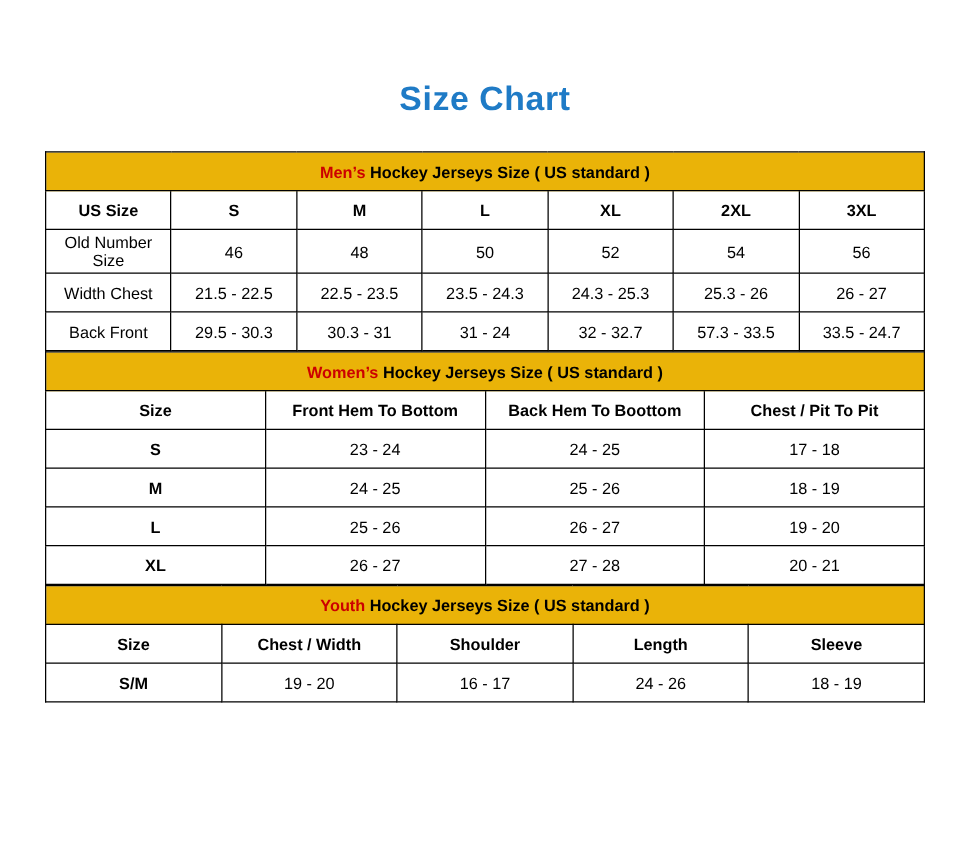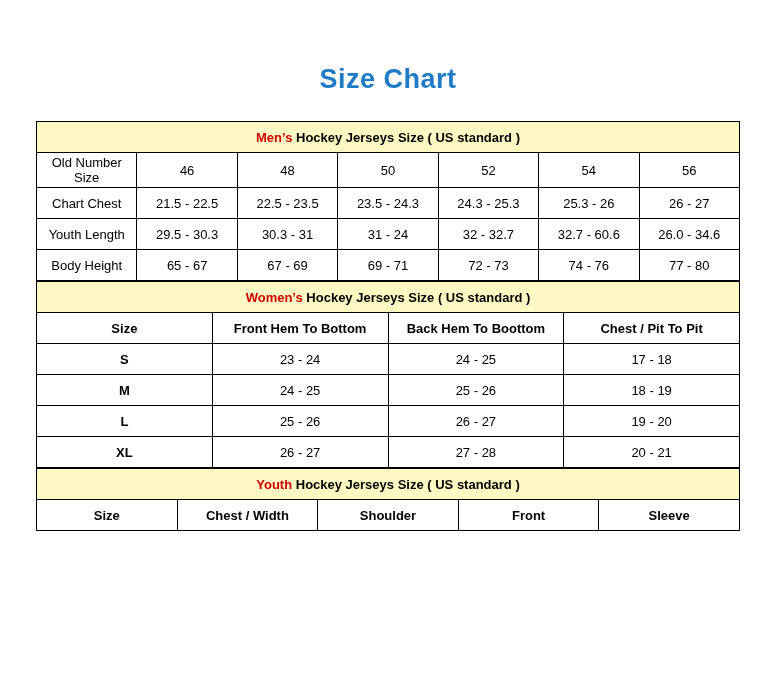--- a/index.html
+++ b/index.html
@@ -40,21 +40,21 @@
   }
   table.size-table td {
     border: 1px solid #000000;
     text-align: center;
     vertical-align: middle;
     font-size: 13px;
     height: 26px;
     padding: 2px 2px;
   }
   td.banner {
-    background: #fef9c3;
+    background: #eab308;
     font-size: 14.5px;
     font-weight: bold;
     height: 29px;
   }
   td.banner .accent-men { color: #CC0000; }
   td.banner .accent-women { color: #CC0000; }
   td.banner .accent-youth { color: #CC0000; }
   td.banner .rest { color: #000000; }
   td.hdr {
     font-weight: bold;
@@ -73,54 +73,54 @@
   <div class="chart-wrap">
 
     <table class="size-table">
       <tbody>
         <tr>
           <td class="banner" colspan="7">
             <span class="accent-men">Men’s</span><span class="rest"> Hockey Jerseys Size ( US standard )</span>
           </td>
         </tr>
         <tr>
+          <td class="hdr">US Size</td>
+          <td class="hdr">S</td>
+          <td class="hdr">M</td>
+          <td class="hdr">L</td>
+          <td class="hdr">XL</td>
+          <td class="hdr">2XL</td>
+          <td class="hdr">3XL</td>
+        </tr>
+        <tr>
           <td>Old Number Size</td>
           <td>46</td>
           <td>48</td>
           <td>50</td>
           <td>52</td>
           <td>54</td>
           <td>56</td>
         </tr>
         <tr>
-          <td>Chart Chest</td>
+          <td>Width Chest</td>
           <td>21.5 - 22.5</td>
           <td>22.5 - 23.5</td>
           <td>23.5 - 24.3</td>
           <td>24.3 - 25.3</td>
           <td>25.3 - 26</td>
           <td>26 - 27</td>
         </tr>
         <tr>
-          <td>Youth Length</td>
+          <td>Back Front</td>
           <td>29.5 - 30.3</td>
           <td>30.3 - 31</td>
           <td>31 - 24</td>
           <td>32 - 32.7</td>
-          <td>32.7 - 60.6</td>
-          <td>26.0 - 34.6</td>
-        </tr>
-        <tr>
-          <td>Body Height</td>
-          <td>65 - 67</td>
-          <td>67 - 69</td>
-          <td>69 - 71</td>
-          <td>72 - 73</td>
-          <td>74 - 76</td>
-          <td>77 - 80</td>
+          <td>57.3 - 33.5</td>
+          <td>33.5 - 24.7</td>
         </tr>
       </tbody>
     </table>
 
     <table class="size-table">
       <tbody>
         <tr>
           <td class="banner" colspan="4">
             <span class="accent-women">Women’s</span><span class="rest"> Hockey Jerseys Size ( US standard )</span>
           </td>
@@ -162,20 +162,27 @@
       <tbody>
         <tr>
           <td class="banner" colspan="5">
             <span class="accent-youth">Youth</span><span class="rest"> Hockey Jerseys Size ( US standard )</span>
           </td>
         </tr>
         <tr>
           <td class="hdr" style="width:142px;">Size</td>
           <td class="hdr">Chest / Width</td>
           <td class="hdr">Shoulder</td>
-          <td class="hdr">Front</td>
+          <td class="hdr">Length</td>
           <td class="hdr">Sleeve</td>
+        </tr>
+        <tr>
+          <td class="rowlabel-bold">S/M</td>
+          <td>19 - 20</td>
+          <td>16 - 17</td>
+          <td>24 - 26</td>
+          <td>18 - 19</td>
         </tr>
       </tbody>
     </table>
 
   </div>
 </div>
 
 </body></html>

